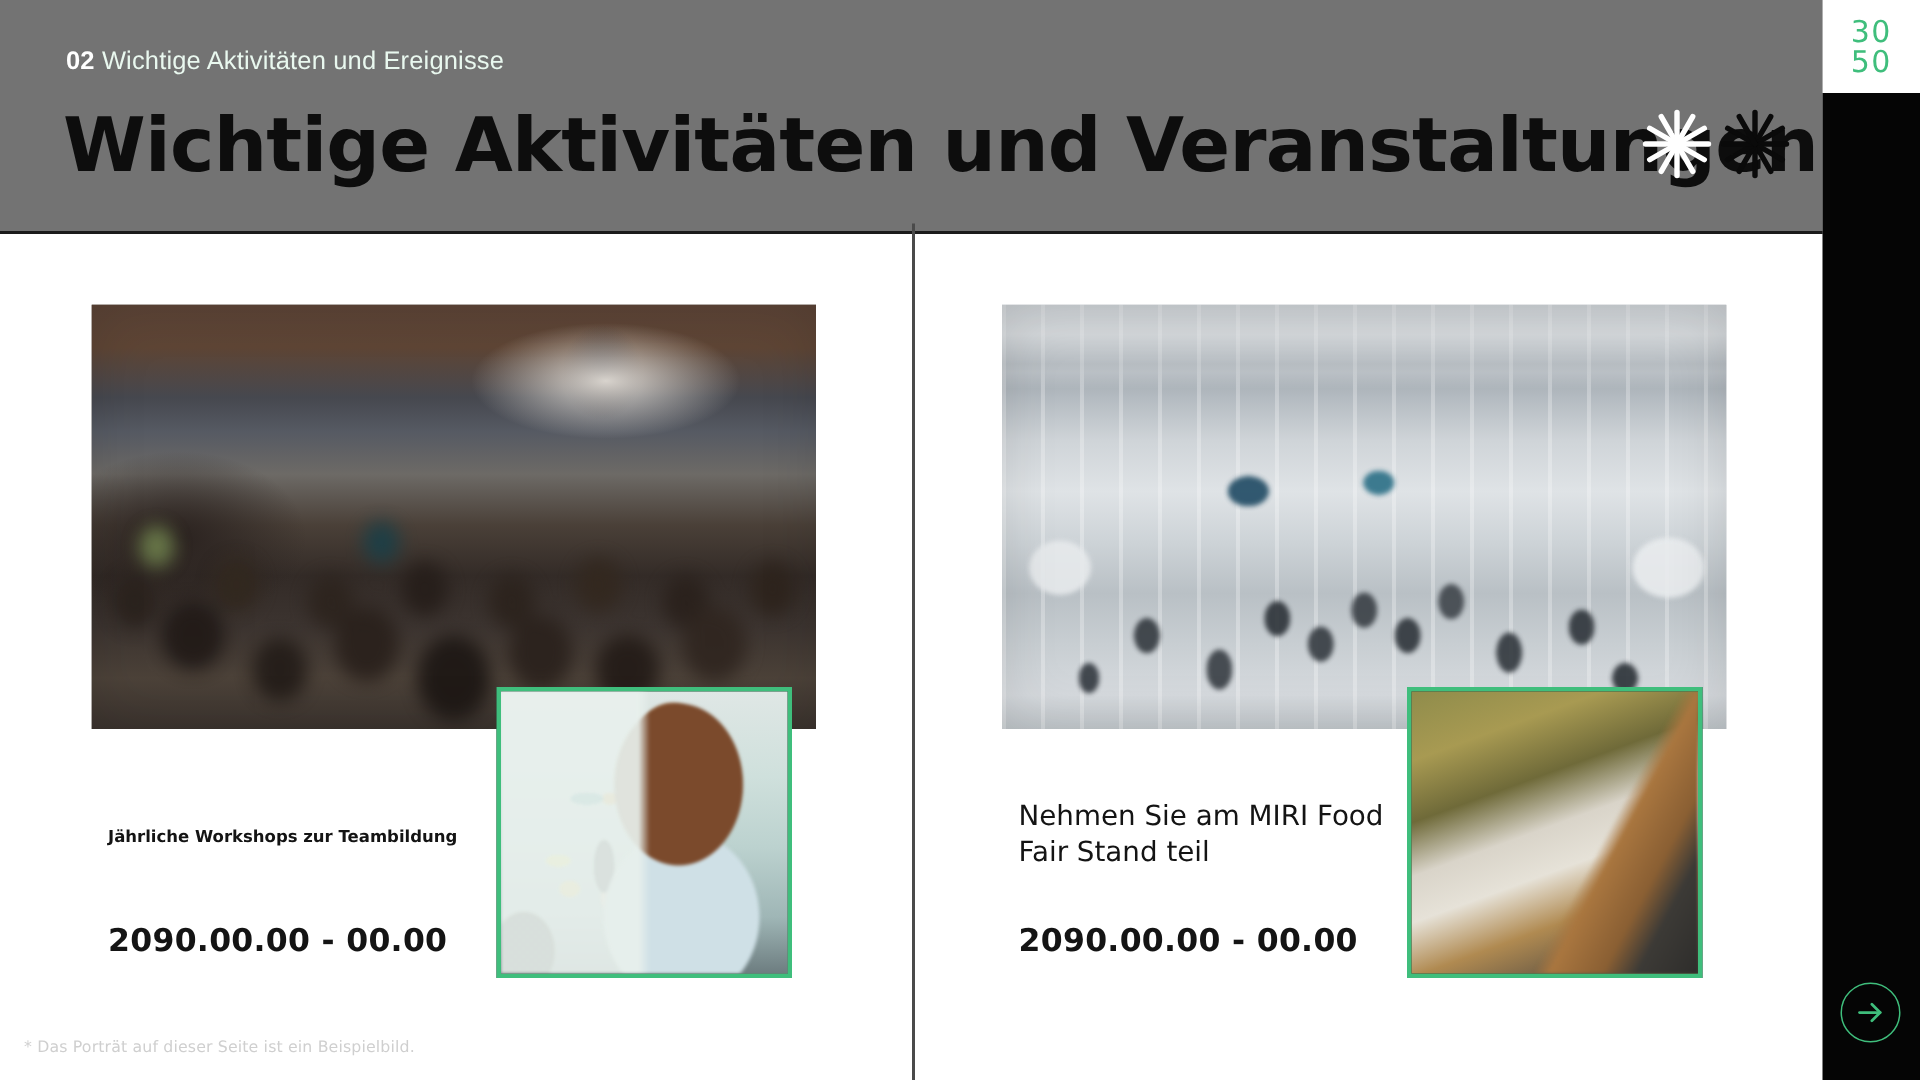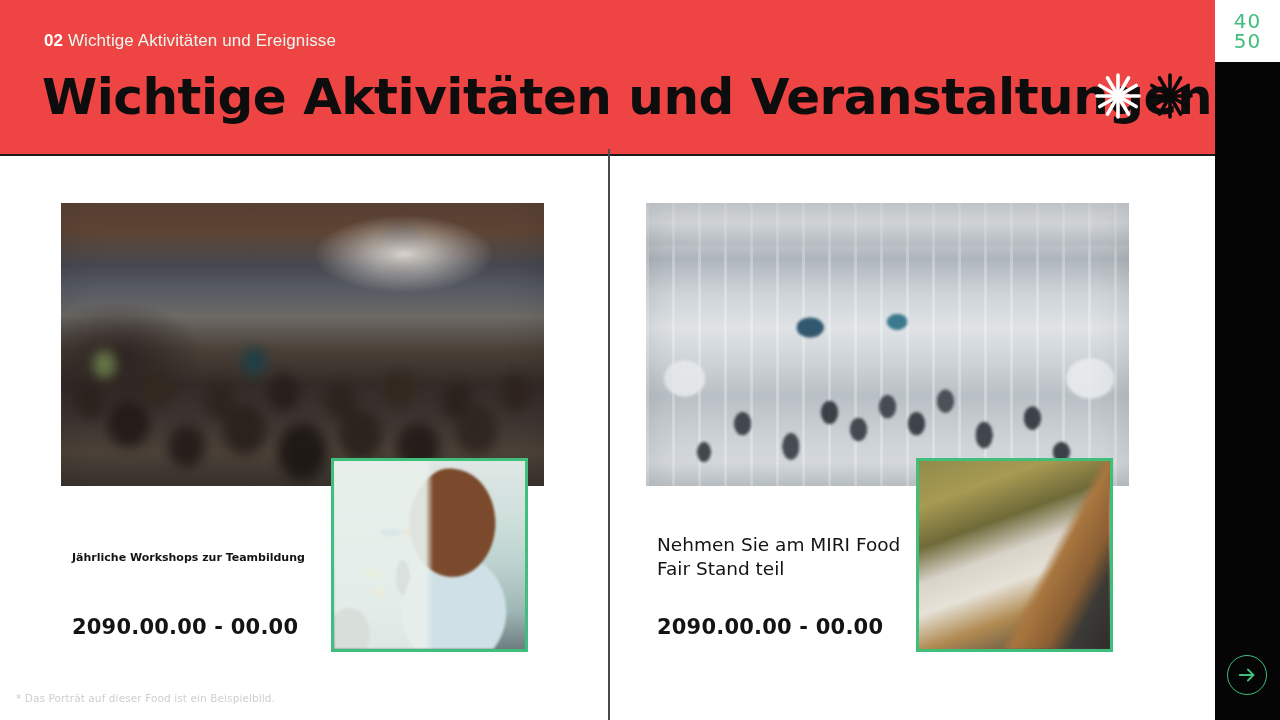--- a/index.html
+++ b/index.html
@@ -30,21 +30,21 @@
   }
   .next-btn {
     position:absolute; left:1227px; top:655px; width:40px; height:40px;
     border:1.6px solid #3FBE7C; border-radius:50%;
     display:flex; align-items:center; justify-content:center;
   }
 
   
   .header {
     position:absolute; left:0; top:0; width:1215px; height:156px;
-    background:#ef4444;
+    background:#737373;
     border-bottom:2px solid #1b1b1b;
   }
   .eyebrow {
     position:absolute; left:44px; top:31px;
     font-size:17px; color:#f2fbf5; letter-spacing:.1px; white-space:nowrap;
   }
   .eyebrow .num { font-weight:bold; color:#ffffff; }
   .eyebrow .rest { font-weight:400; color:#e9f8ef; }
   .headline {
     position:absolute; left:42px; top:68px;
@@ -55,21 +55,21 @@
   .stars { position:absolute; left:1094px; top:72px; display:flex; gap:4px; }
 
   
   .vdivider {
     position:absolute; left:608px; top:149px; width:2px; height:571px;
     background:#4a4a4a;
   }
 
   .col { position:absolute; top:149px; height:571px; }
   .col-left  { left:0;   width:608px; }
-  .col-right { left:588px; width:586px; }
+  .col-right { left:610px; width:586px; }
 
   
   .hero {
     position:absolute; overflow:hidden;
   }
   .hero-left  { left:61px;  top:54px; width:483px; height:283px; }
   .hero-right { left:58px;  top:54px; width:483px; height:283px; }
 
   
   .inset {
@@ -329,26 +329,26 @@
 
     <div class="inset inset-right">
       <div class="ph ph-food"></div>
     </div>
 
     <div class="caption caption-right">Nehmen Sie am MIRI Food Fair Stand teil</div>
 
     <div class="daterange date-right">2090.00.00 - 00.00</div>
   </div>
 
-  <div class="footnote">* Das Porträt auf dieser Food ist ein Beispielbild.</div>
+  <div class="footnote">* Das Porträt auf dieser Seite ist ein Beispielbild.</div>
 
   <div class="right-rail"></div>
 
   <div class="year-badge">
-    <span>40</span>
+    <span>30</span>
     <span>50</span>
   </div>
 
   <div class="next-btn">
     <svg width="22" height="22" viewBox="0 0 24 24" fill="none">
       <path d="M4 12 H19" stroke="#3FBE7C" stroke-width="2" stroke-linecap="round"></path>
       <path d="M13 6 L19 12 L13 18" stroke="#3FBE7C" stroke-width="2" stroke-linecap="round" stroke-linejoin="round"></path>
     </svg>
   </div>
 

